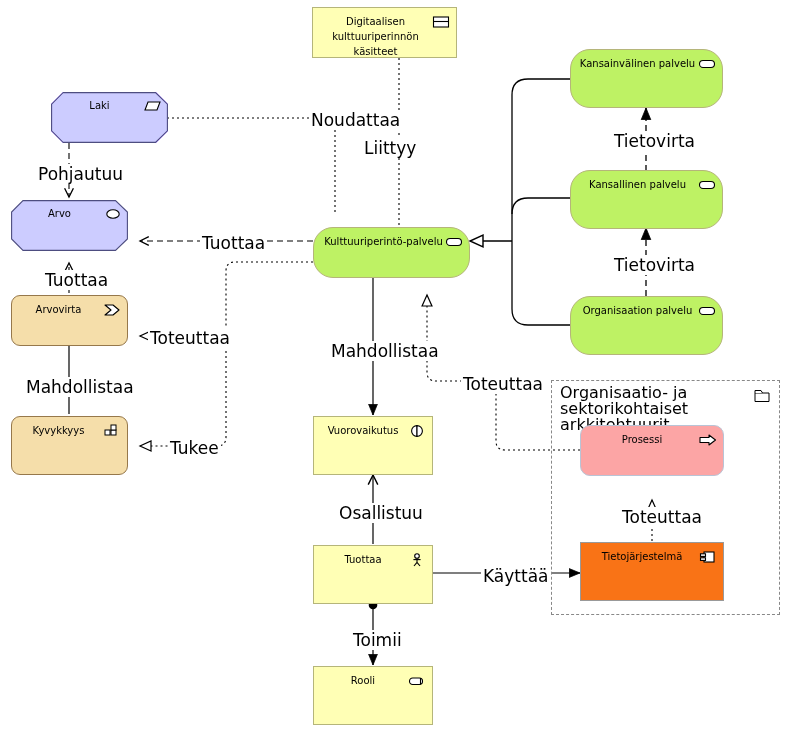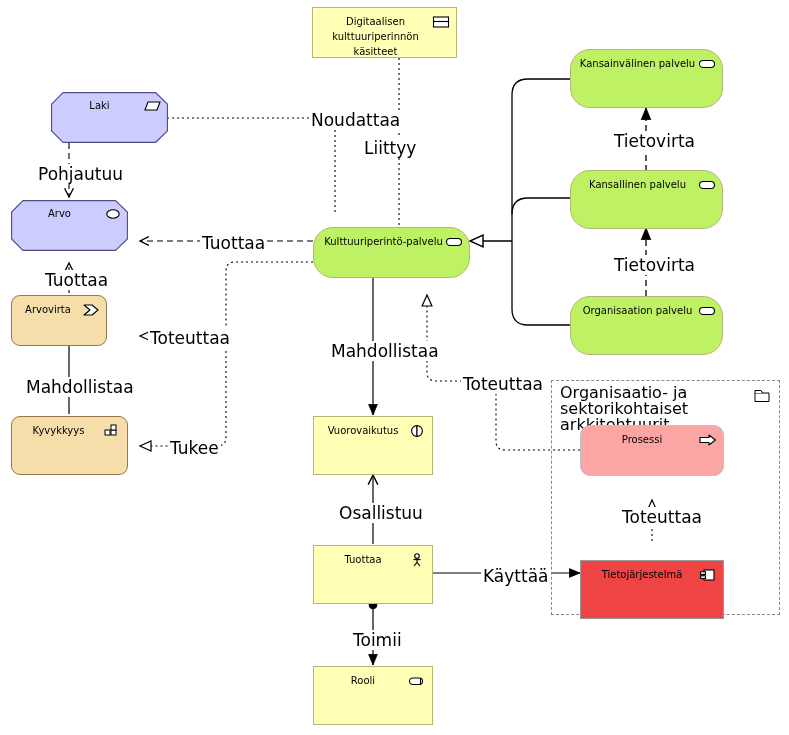--- a/index.html
+++ b/index.html
@@ -7,21 +7,21 @@
   #stage{position:relative;width:789px;height:735px;background:#fff;overflow:hidden;}
   svg.layer{position:absolute;left:0;top:0;width:789px;height:735px;}
   .node{position:absolute;box-sizing:border-box;border:1px solid #000;}
   .node .lbl{position:absolute;left:8px;right:26px;top:6px;text-align:center;
              font-size:10px;line-height:15px;color:#000;}
   .node .ico{position:absolute;right:6px;top:7px;width:18px;height:14px;}
   .motivation{background:#ccccff;border-color:#4d4d80;}
   .strategy{background:#f5deaa;border-color:#96784b;border-radius:9px;}
   .business{background:#ffffb5;border-color:#b5b57a;}
   .bizsvc{background:#bef264;border-color:#b5b57a;border-radius:20px;}
-  .appcomp{background:#ef4444;border-color:#999999;margin-top:18px;}
+  .appcomp{background:#f97316;border-color:#999999;}
   .appproc{background:#fca5a5;border-color:#b8c4d6;border-radius:10px;}
   .grouping{position:absolute;box-sizing:border-box;border:1px dashed #888;background:transparent;}
   .grouping .gl{position:absolute;left:8px;top:4px;width:205px;font-size:16px;line-height:16px;color:#000;}
   .grouping .gico{position:absolute;right:7px;top:8px;width:18px;height:14px;}
   .edgelabel{position:absolute;font-size:17px;color:#000;white-space:nowrap;
              background:#fff;padding:0 2px;}
 </style>
 </head>
 <body>
 
@@ -146,21 +146,21 @@
   <div class="node motivation" style="left:11px;top:200px;width:117px;height:51px;border:none;background:transparent;">
     <svg style="position:absolute;left:0;top:0;" width="117" height="51">
       <polygon points="12,0.6 104.5,0.6 116.4,12 116.4,39 104.5,50.4 12,50.4 0.6,39 0.6,12" fill="#ccccff" stroke="#4d4d80" stroke-width="1.1"></polygon>
     </svg>
     <div class="lbl" style="left:6px;right:26px;">Arvo</div>
     <svg class="ico" viewBox="0 0 18 14">
       <ellipse cx="9" cy="7" rx="6.2" ry="4.3" fill="#fff" stroke="#000" stroke-width="1.1"></ellipse>
     </svg>
   </div>
 
-  <div class="node strategy" style="left:11px;top:295px;width:96px;height:51px;">
+  <div class="node strategy" style="left:11px;top:295px;width:117px;height:51px;">
     <div class="lbl" style="left:6px;right:28px;">Arvovirta</div>
     <svg class="ico" viewBox="0 0 18 14">
       <path d="M2,2 L10,2 L16,7 L10,12 L2,12 L8,7 Z" fill="#fff" stroke="#000" stroke-width="1.1" stroke-linejoin="round"></path>
     </svg>
   </div>
 
   <div class="node strategy" style="left:11px;top:416px;width:117px;height:59px;">
     <div class="lbl" style="left:6px;right:28px;">Kyvykkyys</div>
     <svg class="ico" viewBox="0 0 18 14">
       <rect x="2" y="6" width="5" height="5" fill="#fff" stroke="#000" stroke-width="1"></rect>

